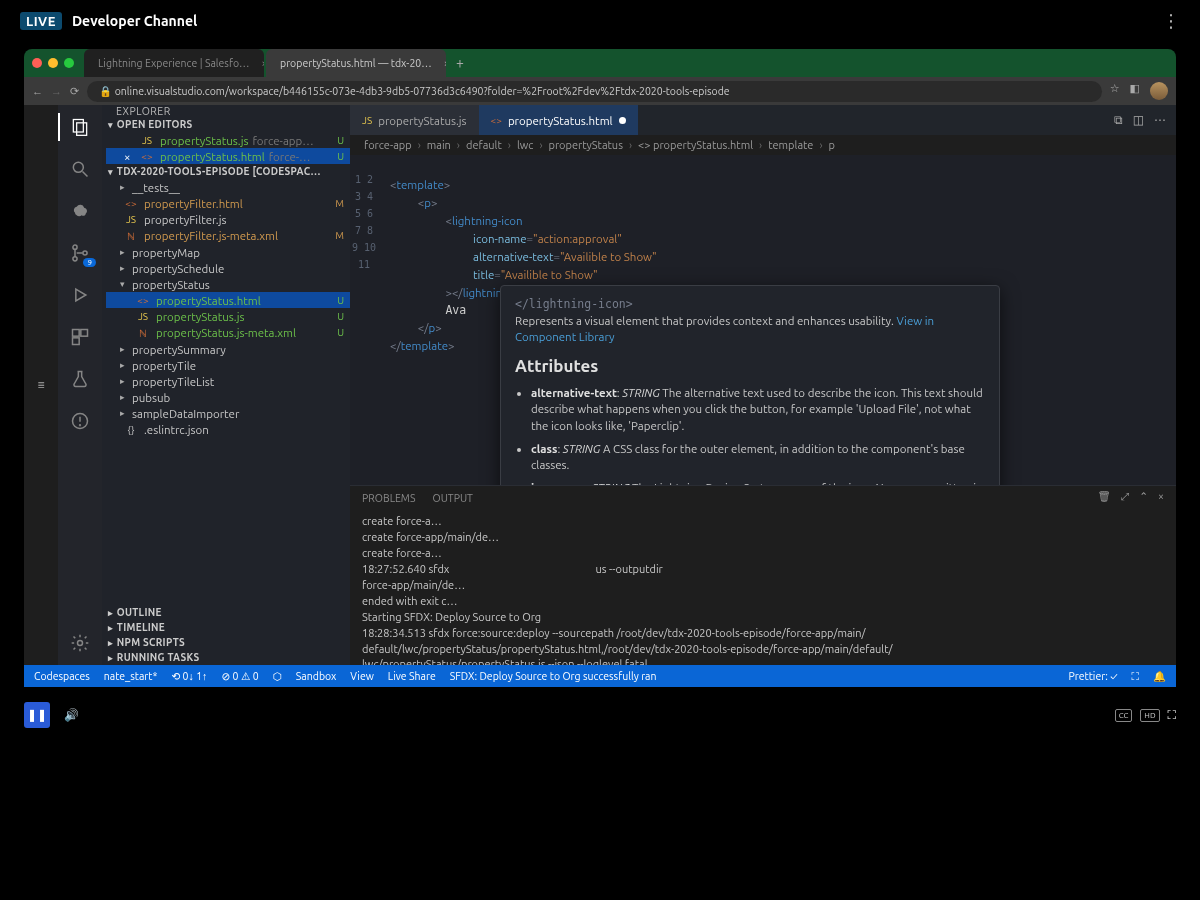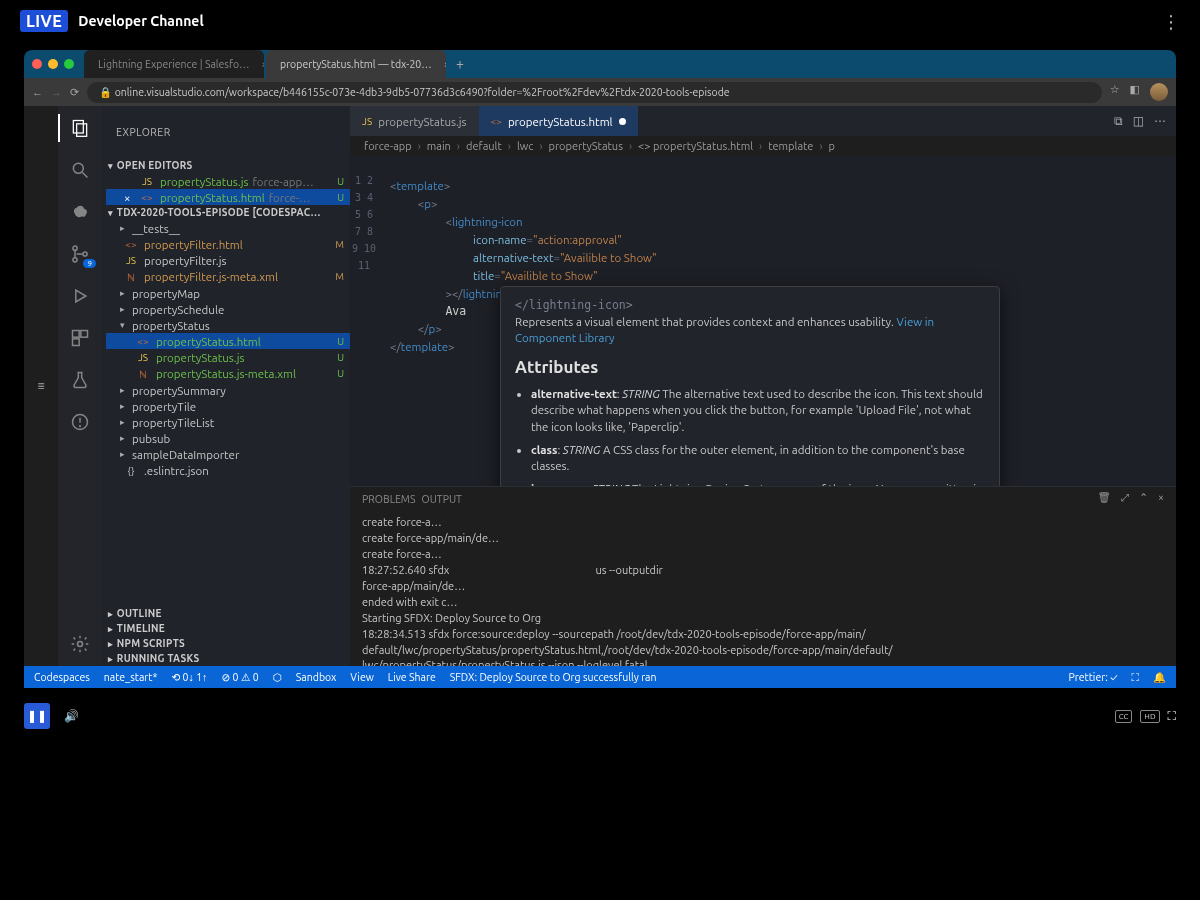--- a/index.html
+++ b/index.html
@@ -1,21 +1,21 @@
 <!DOCTYPE html>
 <html><head>
 <meta charset="utf-8">
 <style>
   * { margin: 0; padding: 0; box-sizing: border-box; font-family: -apple-system, "Segoe UI", Ubuntu, sans-serif; }
   body { background:#000; width:1200px; height:900px; overflow:hidden; color:#ccc; font-size:12px; }
   .channel-bar { display:flex; align-items:center; padding:10px 20px; background:#000; }
-  .live-badge { background:#1d4ed8; color:#fff; font-weight:700; font-size:16px; padding:2px 6px; border-radius:3px; margin-right:10px; letter-spacing:.5px;}
+  .live-badge { background:#0c4a6e; color:#fff; font-weight:700; font-size:13px; padding:2px 6px; border-radius:3px; margin-right:10px; letter-spacing:.5px;}
   .channel-title { color:#fff; font-size:14px; font-weight:600; }
   .dots-icon { margin-left:auto; color:#bbb; font-size:18px; }
-  .browser-chrome { margin:8px 24px 0 24px; background:#0c4a6e; border-top-left-radius:8px; border-top-right-radius:8px; }
+  .browser-chrome { margin:8px 24px 0 24px; background:#14532d; border-top-left-radius:8px; border-top-right-radius:8px; }
   .tab-row { display:flex; align-items:center; height:28px; padding-left:8px; }
   .win-dots { display:flex; gap:6px; margin-right:10px; }
   .win-dots span { width:10px; height:10px; border-radius:50%; display:block;}
   .dot-r{background:#ff5f56;} .dot-y{background:#ffbd2e;} .dot-g{background:#27c93f;}
   .b-tab { display:flex; align-items:center; height:28px; padding:0 14px 0 8px; font-size:10.5px; color:#888; background:#202020; border-radius:6px 6px 0 0; margin-right:2px; gap:6px; max-width:180px; overflow:hidden; white-space:nowrap;}
   .b-tab.active { background:#3a3a3a; color:#ccc; }
   .b-tab .fav { width:12px; height:12px; border-radius:2px; display:inline-block;}
   .plus-tab { color:#aaa; padding:0 8px; font-size:14px;}
   .addr-row { display:flex; align-items:center; background:#3a3a3a; height:28px; padding:0 8px; gap:8px; font-size:11px; color:#aaa;}
   .addr-input { flex:1; background:#2a2a2a; border-radius:12px; padding:4px 12px; color:#ccc; font-size:10.5px; overflow:hidden; white-space:nowrap;}
@@ -24,21 +24,21 @@
 
   .vscode { display:flex; height:560px; margin:0 24px; background:#1e1e1e; }
   .activity-bar { width:44px; background:#23252b; display:flex; flex-direction:column; align-items:center; padding-top:10px; gap:18px; }
   .activity-bar .aicon { width:24px; height:24px; display:flex; align-items:center; justify-content:center; color:#858585; cursor:pointer; position:relative;}
   .activity-bar .aicon.active { color:#fff; }
   .activity-bar .aicon.active::before { content:""; position:absolute; left:-10px; top:-2px; width:2px; height:28px; background:#fff;}
   .act-badge { position:absolute; bottom:-2px; right:-4px; background:#0968d8; color:#fff; font-size:8px; border-radius:8px; padding:0 4px;}
   .activity-bottom { margin-top:auto; margin-bottom:10px; display:flex; flex-direction:column; gap:18px; align-items:center;}
 
   .sidebar { width:248px; background:#20232a; display:flex; flex-direction:column; overflow:hidden; font-size:11.5px;}
-  .sidebar-title { padding:20px 14px; color:#bbb; font-size:10.5px; letter-spacing:.5px;}
+  .sidebar-title { padding:0 14px; color:#bbb; font-size:10.5px; letter-spacing:.5px;}
   .section-hdr { display:flex; align-items:center; padding:2px 6px; color:#ccc; font-weight:600; font-size:10px; letter-spacing:.3px; cursor:pointer;}
   .section-hdr .chev { margin-right:4px; font-size:9px;}
   .tree { padding-left:4px; }
   .tree-item { display:flex; align-items:center; padding:1.5px 6px 1.5px 18px; color:#c8c8c8; cursor:pointer; white-space:nowrap; overflow:hidden;}
   .tree-item .ficon { width:14px; text-align:center; margin-right:6px; font-size:10px;}
   .tree-item .status { margin-left:auto; padding-left:6px; font-size:10px;}
   .indent-1 { padding-left:30px !important; }
   .tree-item .chev{ margin-right:4px; width:8px; font-size:9px; color:#aaa;}
   .tree-item.folder { padding-left:14px;}
   .tree-item.sel { background:#0e4a9e; color:#fff;}
@@ -62,21 +62,21 @@
 
   .hover-pop { position:absolute; top:130px; left:150px; width:500px; background:#21242b; border:1px solid #3a3d44; border-radius:4px; padding:10px 14px; font-size:11.5px; color:#c8c8c8; line-height:1.45; box-shadow:0 4px 18px rgba(0,0,0,.6); z-index:50;}
   .hover-pop .hp-code { font-family:Menlo, Consolas, monospace; color:#767d8c; margin-bottom:0;}
   .hover-pop .hp-link { color:#4a9fd8; }
   .hover-pop h4 { font-size:17px; font-weight:700; margin:8px 0 6px; color:#e0e0e0;}
   .hover-pop ul { padding-left:16px;}
   .hover-pop li { margin-bottom:6px;}
   .hover-pop b{color:#e0e0e0;} .hover-pop i{font-style:italic; color:#d6d6d6;}
 
   .panel { height:180px; background:#1e1e1e; border-top:1px solid #2a2d34; display:flex; flex-direction:column;}
-  .panel-tabs { display:flex; gap:6px; padding:4px 12px; font-size:10.5px; color:#8a8a8a;}
+  .panel-tabs { display:flex; gap:17px; padding:4px 12px; font-size:10.5px; color:#8a8a8a;}
   .panel-tabs .pt{cursor:pointer; padding:2px 0;}
   .panel-tabs .icons{margin-left:auto; display:flex; gap:10px; color:#9a9a9a;}
   .terminal { flex:1; padding:4px 12px 8px; font-family:Menlo, Consolas, monospace; font-size:11px; color:#c8c8c8; line-height:1.45; overflow:hidden; white-space:pre-wrap;}
   .terminal .u{ }
 
   .statusbar { height:22px; background:#0a66d6; display:flex; align-items:center; color:#fff; font-size:10.5px; padding:0 10px; gap:14px; margin:0 24px;}
   .statusbar .sb-item{display:flex; align-items:center; gap:4px; cursor:pointer;}
   .statusbar .right{margin-left:auto; display:flex; gap:14px;}
 
   .player { height:36px; margin:10px 24px 0; display:flex; align-items:center; gap:14px; color:#fff;}

